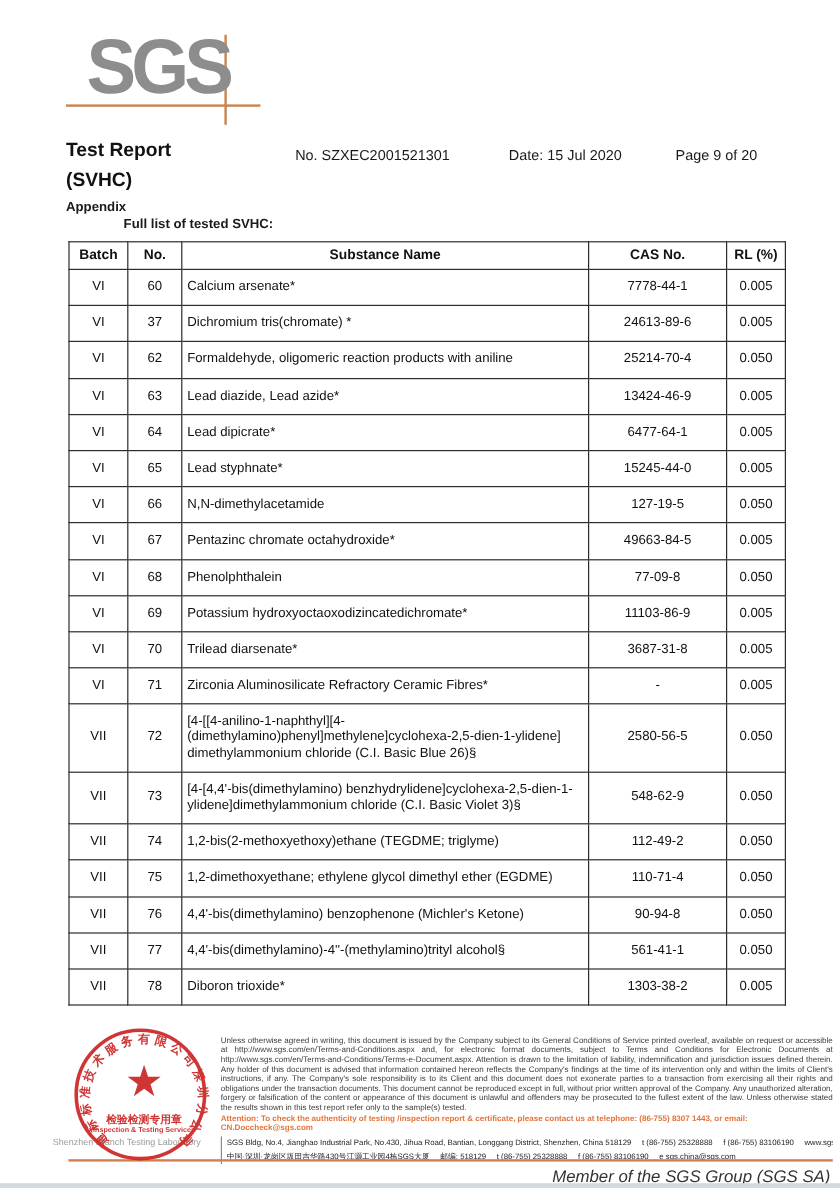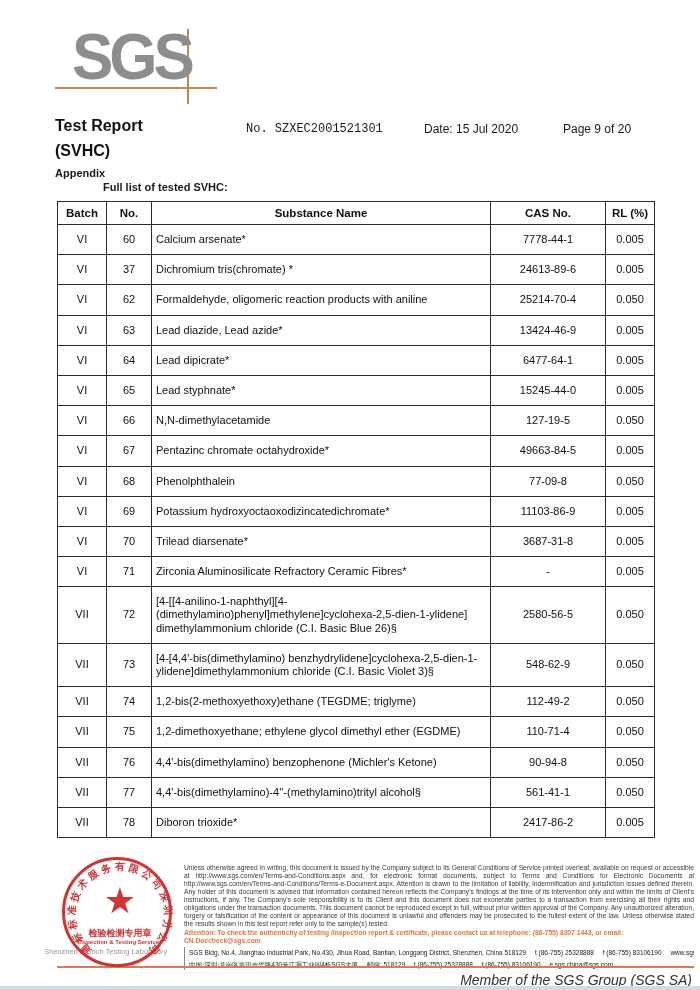--- a/index.html
+++ b/index.html
@@ -6,21 +6,21 @@
   body { background:#ffffff; font-family:"Liberation Sans", sans-serif; }
   .page { position:relative; width:700px; height:990px; background:#ffffff; color:#1a1a1a; overflow:hidden; }
 
   
   .logo-hline { position:absolute; left:55px; top:87px; width:162px; height:2px; background:#c9854f; }
   .logo-vline { position:absolute; left:187px; top:29px; width:2px; height:75px; background:#c9854f; }
   .logo-text { position:absolute; left:72px; top:26px; font-size:62px; font-weight:bold; color:#8d8d8d;
                letter-spacing:-4px; line-height:1; transform:scaleY(1.04); z-index:2; }
   .title1 { position:absolute; left:55px; top:117px; font-size:16px; font-weight:bold; color:#111; }
   .title2 { position:absolute; left:55px; top:142px; font-size:16px; font-weight:bold; color:#111; }
-  .report-no { position:absolute; left:246px; top:122px; font-size:12px;font-family:Liberation Mono, monospace; }
+  .report-no { position:absolute; left:246px; top:122px; font-size:12px; }
   .report-date { position:absolute; left:424px; top:122px; font-size:12px; }
   .page-indicator { position:absolute; left:563px; top:122px; font-size:12px; }
   .appendix { position:absolute; left:55px; top:167px; font-size:11px; font-weight:bold; }
   .list-label { position:absolute; left:55px; top:181px; font-size:11px; font-weight:bold;padding-left:48px; }
 
   
   table.svhc { position:absolute; left:57px; top:201px; width:597px; border-collapse:collapse;
                table-layout:fixed; font-size:11px; color:#111; }
   table.svhc th, table.svhc td { border:1.5px solid #2b2b2b; }
   table.svhc th { font-weight:bold; font-size:11.5px; padding:5px 2px; text-align:center;margin-top:25px; }
@@ -214,21 +214,21 @@
           <td class="col-batch">VII</td>
           <td class="col-no">77</td>
           <td class="col-substance">4,4'-bis(dimethylamino)-4''-(methylamino)trityl alcohol§</td>
           <td class="col-cas">561-41-1</td>
           <td class="col-rl">0.050</td>
         </tr>
         <tr>
           <td class="col-batch">VII</td>
           <td class="col-no">78</td>
           <td class="col-substance">Diboron trioxide*</td>
-          <td class="col-cas">2417-86-2</td>
+          <td class="col-cas">1303-38-2</td>
           <td class="col-rl">0.005</td>
         </tr>
       </tbody>
   </table>
 
   <div class="footer-right">
     <div class="disclaimer">Unless otherwise agreed in writing, this document is issued by the Company subject to its General Conditions of Service printed overleaf, available on request or accessible at http://www.sgs.com/en/Terms-and-Conditions.aspx and, for electronic format documents, subject to Terms and Conditions for Electronic Documents at http://www.sgs.com/en/Terms-and-Conditions/Terms-e-Document.aspx. Attention is drawn to the limitation of liability, indemnification and jurisdiction issues defined therein. Any holder of this document is advised that information contained hereon reflects the Company's findings at the time of its intervention only and within the limits of Client's instructions, if any. The Company's sole responsibility is to its Client and this document does not exonerate parties to a transaction from exercising all their rights and obligations under the transaction documents. This document cannot be reproduced except in full, without prior written approval of the Company. Any unauthorized alteration, forgery or falsification of the content or appearance of this document is unlawful and offenders may be prosecuted to the fullest extent of the law. Unless otherwise stated the results shown in this test report refer only to the sample(s) tested.</div>
     <div class="attention">Attention: To check the authenticity of testing /inspection report &amp; certificate, please contact us at telephone: (86-755) 8307 1443, or email: CN.Doccheck@sgs.com</div>
     <div class="address-block">
       <div>

